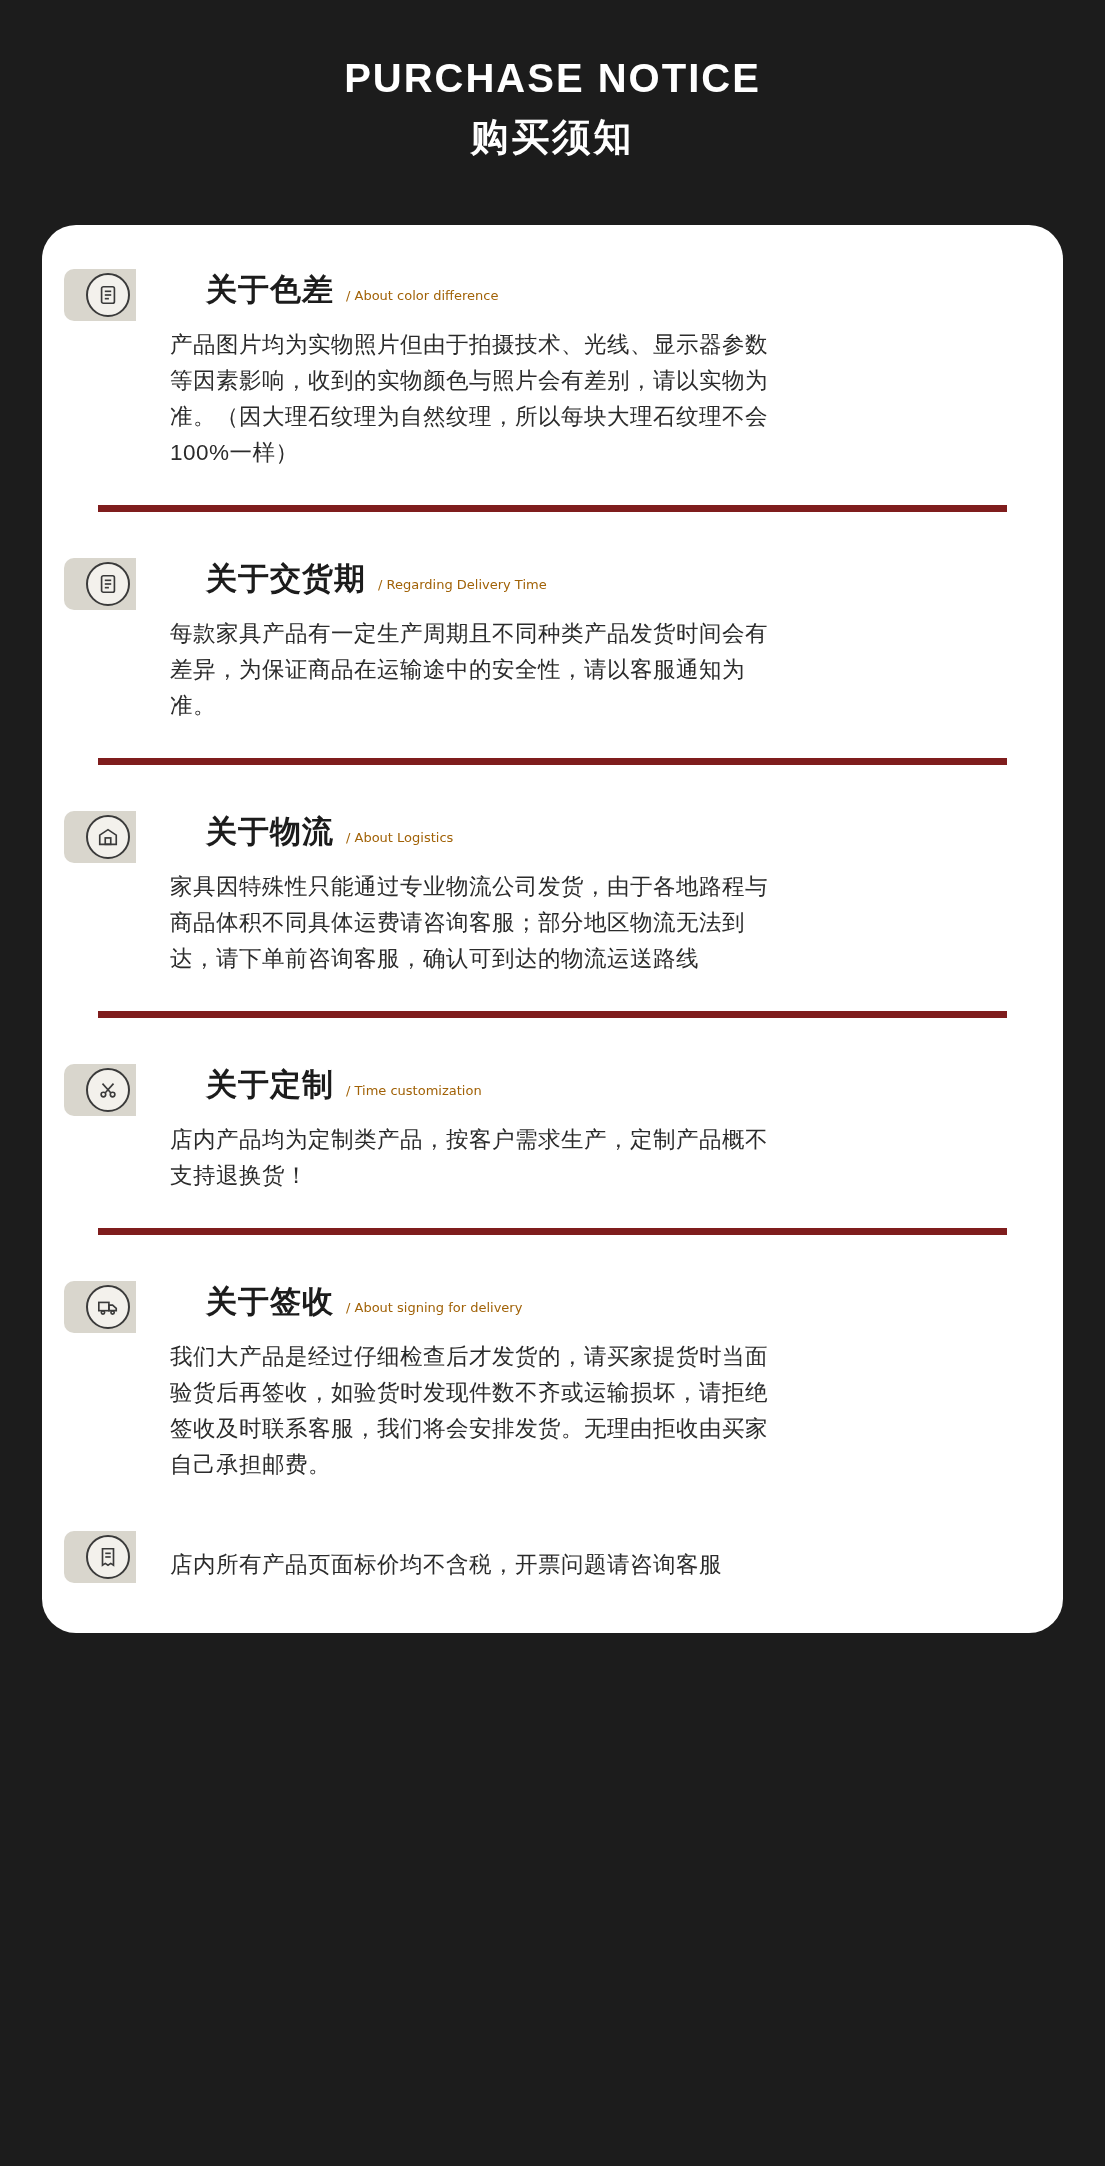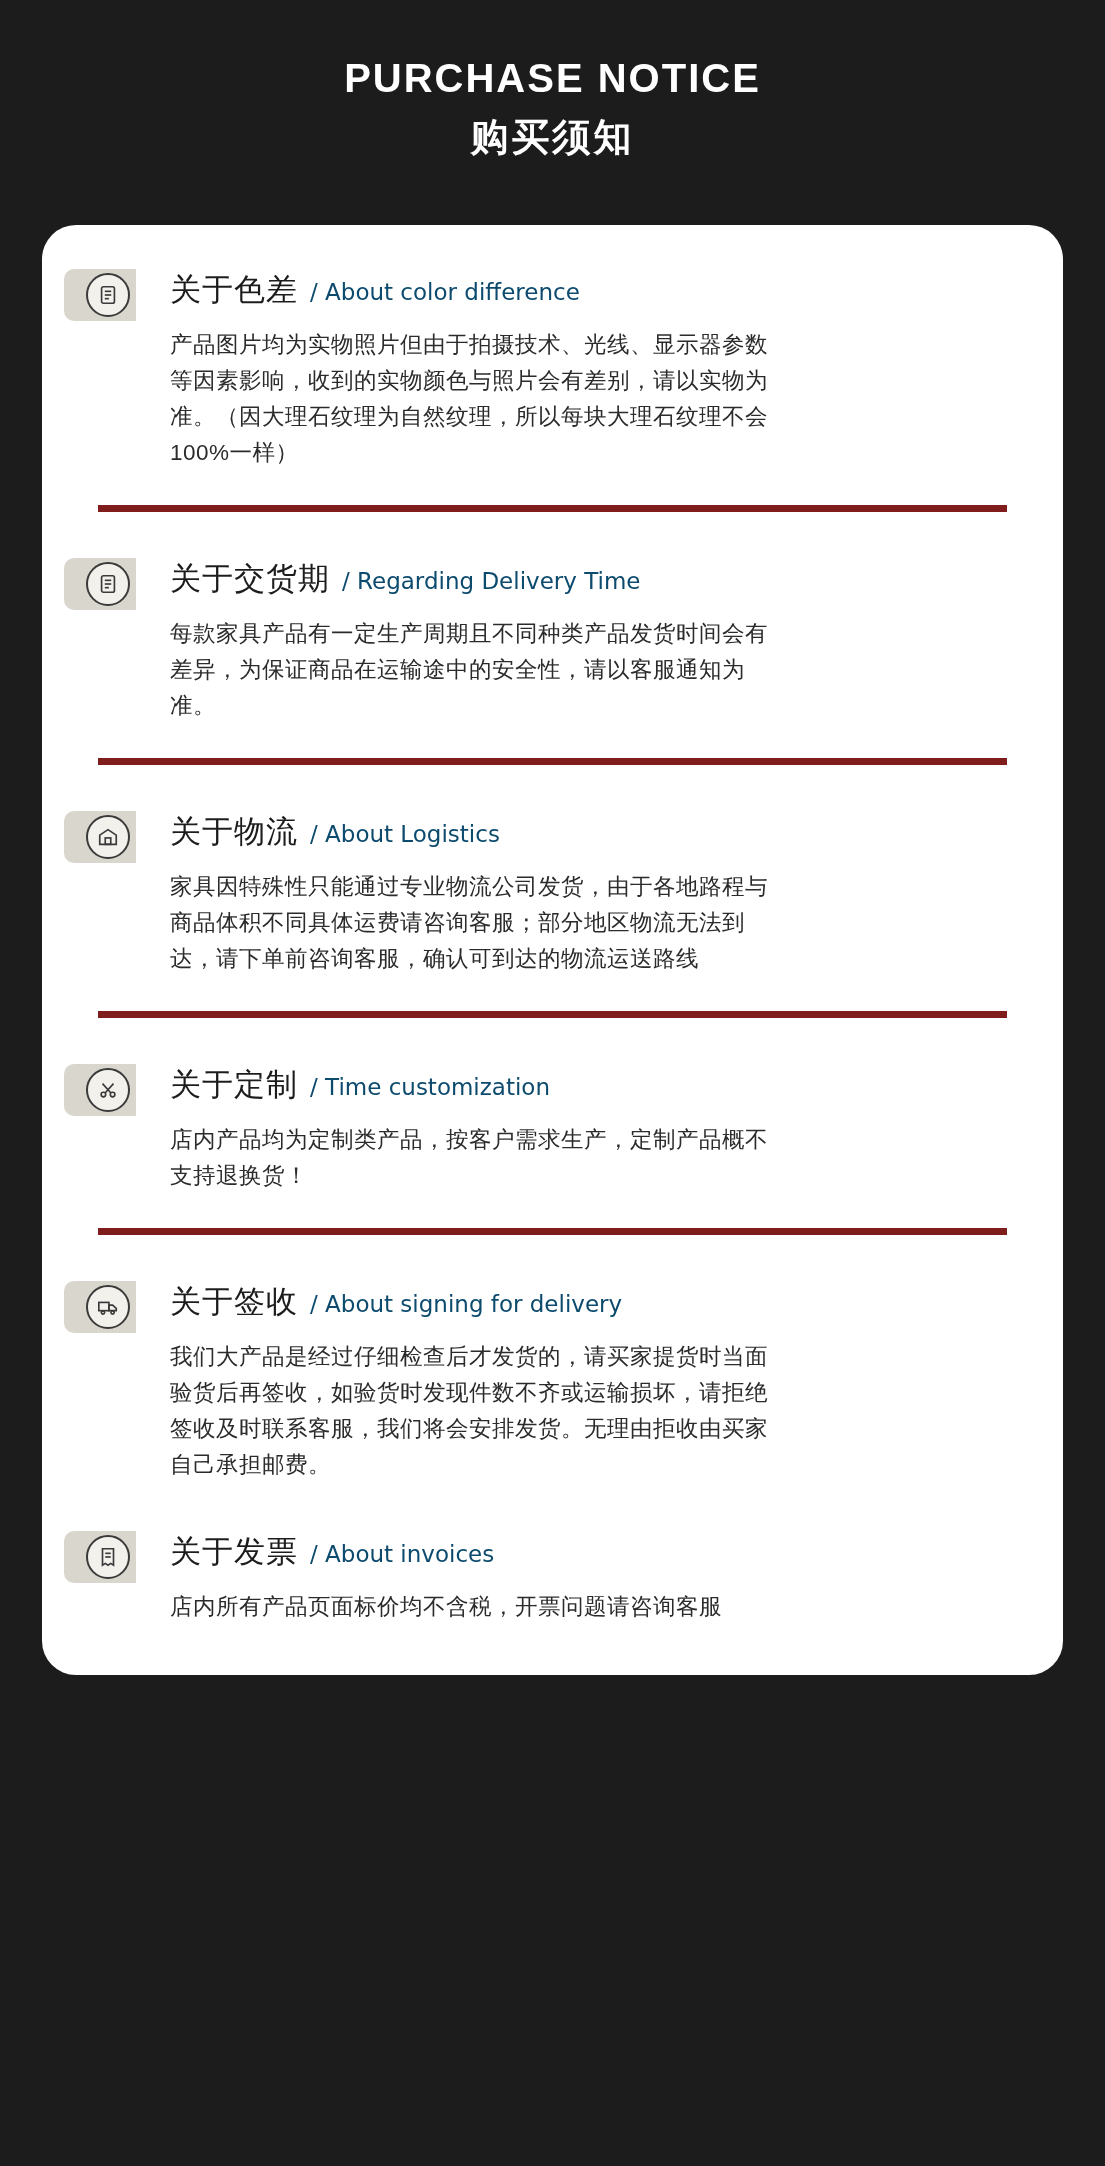--- a/index.html
+++ b/index.html
@@ -48,27 +48,28 @@
     margin-top: 34px;
   }
   .sec-head {
     display: flex;
     align-items: baseline;
     gap: 12px;
     margin-left: 72px;
   }
   .sec-title-cn {
     font-size: 31px;
-    font-weight: normal;
+    font-weight: bold;
     color: #1c1c1c;
     letter-spacing: 1px;
+    margin-left: 36px;
   }
   .sec-title-en {
-    font-size: 23px;
-    color: #0c4a6e;
+    font-size: 13px;
+    color: #a16207;
     font-family: "DejaVu Sans", sans-serif;
     white-space: nowrap;
   }
   .sec-body {
     margin-left: 72px;
     margin-top: 16px;
     font-size: 22.5px;
     line-height: 1.6;
     color: #2b2b2b;
     letter-spacing: 0.5px;
@@ -202,22 +203,18 @@
   <div class="section" style="border-top:none;padding-top:26px;margin-top:22px;">
     <div class="icon-tag">
       <div class="icon-circle">
         <svg width="22" height="22" viewBox="0 0 24 24" fill="none" stroke="#3a3a3a" stroke-width="1.8">
           <path d="M6 3h12v18l-3-2-3 2-3-2-3 2z"></path>
           <line x1="9" y1="8" x2="15" y2="8"></line>
           <line x1="9" y1="12" x2="15" y2="12"></line>
         </svg>
       </div>
     </div>
-    <div class="sec-head">
-      <span class="sec-title-cn">关于发票</span>
-      <span class="sec-title-en">/ About invoices</span>
-    </div>
     <div class="sec-body">店内所有产品页面标价均不含税，开票问题请咨询客服</div>
   </div>
 
 </div>
 
 <div class="footer-space"></div>
 
 </body></html>

